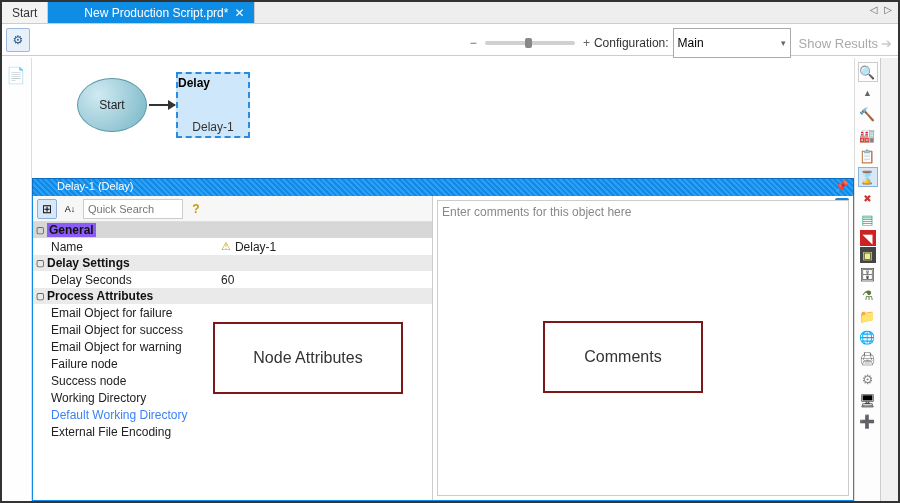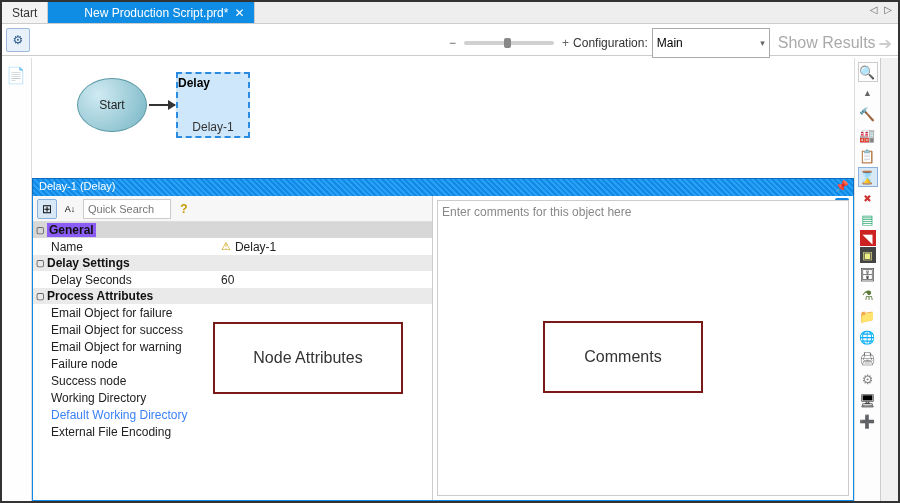--- a/index.html
+++ b/index.html
@@ -11,43 +11,43 @@
   .tabbar .navarrows { position: absolute; right: 6px; top: 2px; font-size: 10px; color: #666; }
   .navarrows span { margin-left:4px; cursor:pointer;}
   .toolbar-row { height: 32px; border-bottom: 1px solid #ccc; display:flex; align-items:center; padding: 0 4px; position: relative; }
   .gear-btn { width: 24px; height: 24px; border: 1px solid #9db8d8; background: #e8f0fa; display:flex; align-items:center; justify-content:center; font-size:12px; color: #2c5a8a; border-radius:2px;}
   .cfg-area { position:absolute; right: 6px; top: 4px; display:flex; align-items:center; gap:4px;}
   .slider { width: 90px; height: 4px; background:#d0d0d0; position:relative; border-radius:2px; margin:0 4px;}
   .slider .thumb{ position:absolute; left:40px; top:-3px; width:7px; height:10px; background:#888; border-radius:2px;}
   .cfg-label { font-size:12px; color:#333; }
   .cfg-select { width:118px; height:20px; border:1px solid #aaa; font-size:12px; padding:14px 4px; background:#fff; position:relative; display:flex; align-items:center;}
   .cfg-select .arrow{position:absolute; right:4px; font-size:9px; color:#666;}
-  .show-results { color:#aaa; font-size:16px; margin-left:4px; display:flex; align-items:center; gap:3px;}
+  .show-results { color:#aaa; font-size:13px; margin-left:4px; display:flex; align-items:center; gap:3px;}
   .main-area { position:absolute; top:56px; left:0; right:0; bottom:0; display:flex; }
   .left-gutter { width: 30px; background:#fefefe; border-right:1px solid #ddd; padding-top:8px; text-align:center;}
   .left-gutter .doc-icon{ font-size:16px; color:#888;}
   .canvas-wrap { flex:1; position:relative; overflow:hidden; }
   .canvas { position:absolute; inset:0; background:#fff; }
   
   .start-node { position:absolute; left:45px; top:20px; width:70px; height:54px; background: radial-gradient(circle at 30% 30%, #d0eaf2, #76b5c4); border:1px solid #5a98a7; border-radius: 50%; display:flex; align-items:center; justify-content:center; font-size:12px; color:#222;}
   .connector { position:absolute; left:117px; top:46px; width:26px; height:2px; background:#333;}
   .connector::after{content:''; position:absolute; right:-1px; top:-4px; border-left:8px solid #333; border-top:5px solid transparent; border-bottom:5px solid transparent;}
   .delay-node { position:absolute; left:144px; top:14px; width:74px; height:66px; border:2px dashed #2a8be0; background:#cfe7fa; }
   .delay-node .top{ position:absolute; top:2px; left:0; right:0; text-align:left; font-weight:bold; font-size:12px;}
   .delay-node .bot{ position:absolute; bottom:2px; left:0; right:0; text-align:center; font-size:12px; color:#333;}
   
   .lower { position:absolute; left:0; right:0; top:120px; bottom:0; }
-  .panel-header { height:28px; background: repeating-linear-gradient(45deg,#1389e6,#1389e6 2px,#29a1f7 2px,#29a1f7 4px); border:1px solid #0b6cc0; color:#fff; font-size:11px; padding:1px 6px; position:relative;}
+  .panel-header { height:28px; background: repeating-linear-gradient(45deg,#1389e6,#1389e6 2px,#29a1f7 2px,#29a1f7 4px); border:1px solid #0b6cc0; color:#fff; font-size:11px; padding:1px 24px; position:relative;}
   .panel-header .pin{position:absolute; right:4px; top:1px; color:#fff; font-size:11px;}
   .panel-body { position:absolute; top:18px; left:0; right:0; bottom:0; border:1px solid #1389e6; border-top:none; background:#fff; display:flex;}
   .prop-side { width:400px; border-right:1px solid #ccc; display:flex; flex-direction:column;}
   .prop-toolbar { height:26px; background:#f7f7f7; border-bottom:1px solid #ddd; display:flex; align-items:center; padding:2px 4px; gap:3px;}
   .pt-btn { width:20px; height:20px; display:inline-flex; align-items:center; justify-content:center; border-radius:2px; }
   .pt-btn.active { border:1px solid #88b0da; background:#d9e8f7; }
-  .pt-search { width:88px; height:20px; border:1px solid #ccc; font-size:11px; padding:0 4px; color:#999;}
+  .pt-search { width:100px; height:20px; border:1px solid #ccc; font-size:11px; padding:0 4px; color:#999;}
   .proplist { flex:1; overflow:auto; background:#fff; font-size:12px;}
   .group-row { background:#eaeaea; font-weight:bold; padding:1px 4px 1px 14px; position:relative; color:#111;}
   .group-row .tw{position:absolute; left:3px; top:3px; font-size:9px; color:#666;}
   .group-row.hl { background:#d7d7d7; }
   .group-row.hl .text{ background:#8b5cf6; padding:0 2px;}
   .prop-row { display:flex; align-items:center; height:17px; padding-left: 18px;}
   .prop-row .k{ width:170px; color:#222; white-space:nowrap; overflow:hidden; text-overflow:ellipsis;}
   .prop-row .v{ flex:1; color:#222;}
   .prop-row.dim .k{ color:#3b82f6;}
   .prop-row .warn {color:#c79b00; margin-right:4px; font-size:11px;}

